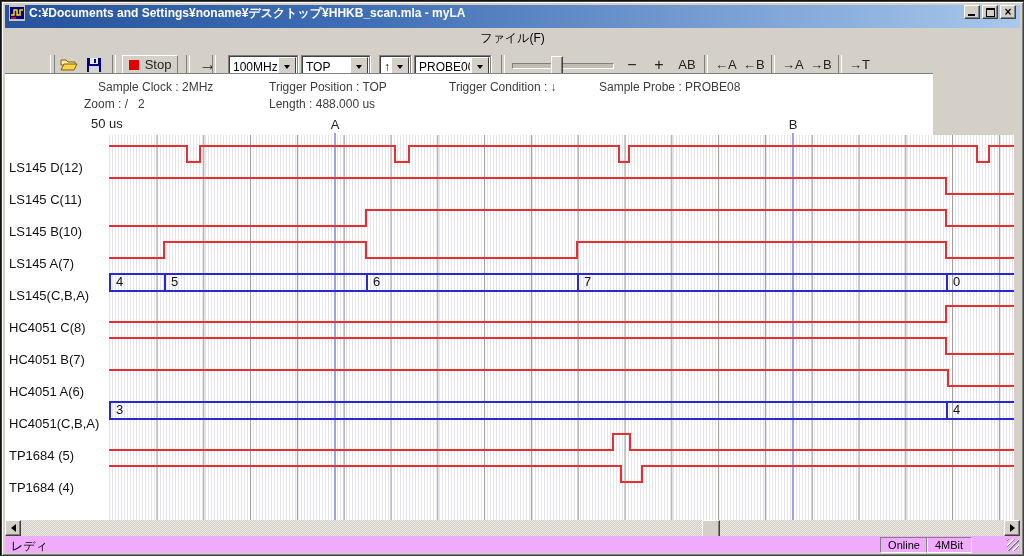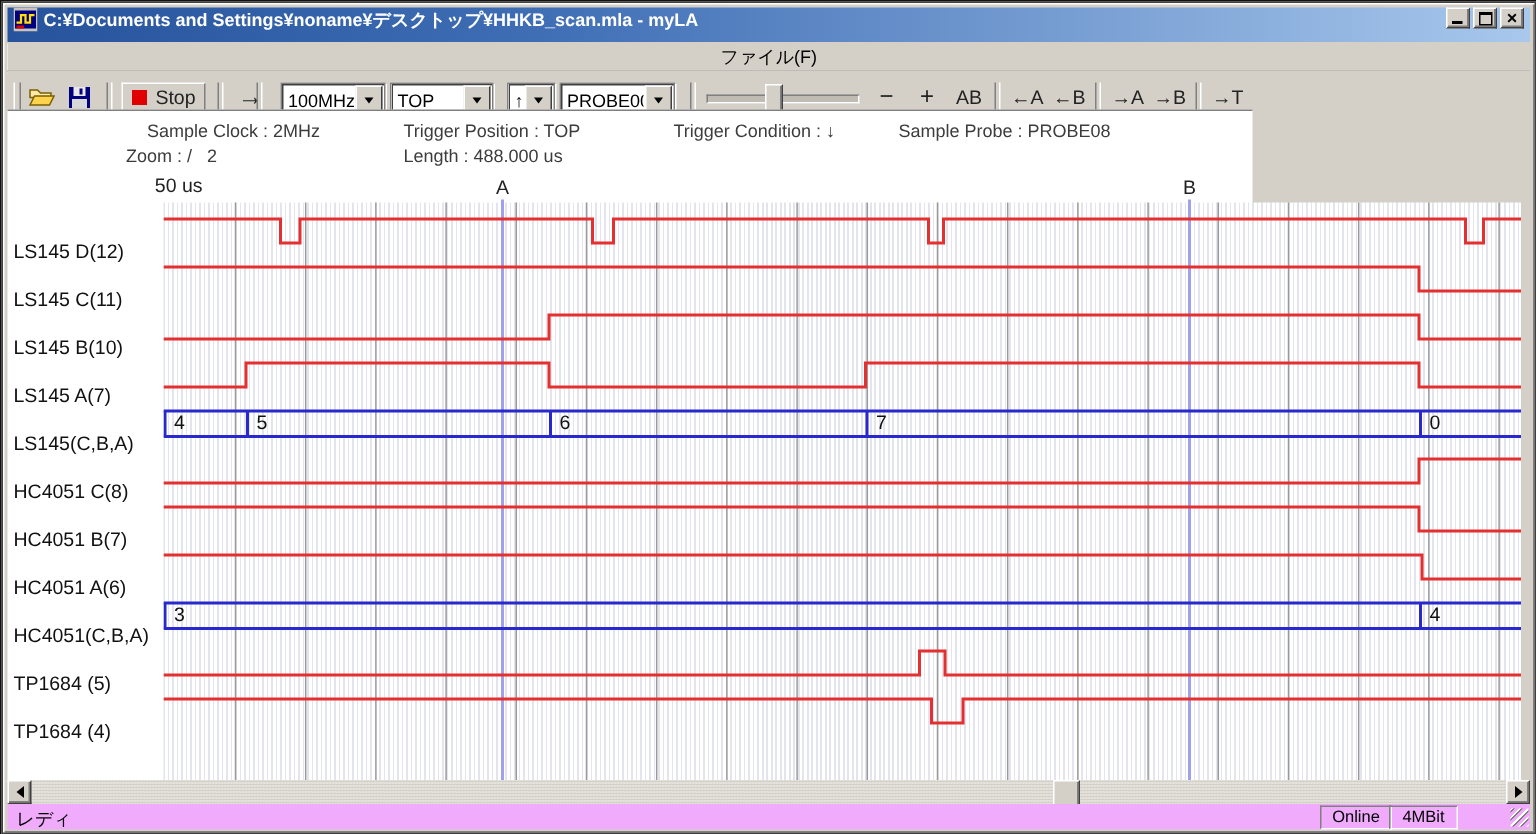--- a/index.html
+++ b/index.html
@@ -19,42 +19,42 @@
            color:#000;padding:0;position:relative;}
   .glyph-min{position:absolute;left:3px;bottom:2px;width:7px;border-bottom:2px solid #000;}
   .glyph-max{position:absolute;left:3px;top:2px;width:7px;height:6px;border:1px solid #000;border-top-width:2px;}
   .glyph-close{font-weight:bold;font-size:12px;line-height:12px;}
   
   .menubar{position:absolute;left:3px;top:26px;right:3px;height:19px;display:flex;align-items:center;
            font-size:12px;color:#000;border-bottom:1px solid #808080;box-shadow:0 1px 0 #fff;flex-direction:column;}
   .menu-item{padding:2px 7px;}
   
   .toolbar{position:absolute;left:3px;top:45px;right:3px;height:26px;background:#d4d0c8;}
-  .toolbar > *{position:absolute;top:8px;}
+  .toolbar > *{position:absolute;top:8px;margin-left:41px;}
   .grip{width:3px;height:20px;border-left:1px solid #fff;border-right:1px solid #808080;}
   .sep{width:2px;height:20px;border-left:1px solid #808080;border-right:1px solid #fff;}
   .icon-btn{width:22px;height:20px;background:transparent;border:1px solid transparent;padding:1px;}
   .tbtn{height:20px;background:transparent;border:1px solid transparent;font-size:13px;color:#222;
         padding:0 3px;text-align:center;line-height:18px;white-space:nowrap;}
   .raised{border:1px solid;border-color:#fff #808080 #808080 #fff;background:#d4d0c8;}
   .stop-sq{display:inline-block;width:10px;height:10px;background:#e00000;margin-right:6px;vertical-align:-1px;}
   .combo{height:21px;background:#fff;border:1px solid #808080;box-shadow:inset 1px 1px 0 #404040, 1px 1px 0 #fff;
          display:flex;align-items:center;}
   .combo-value{flex:1;font-size:12px;color:#000;padding:0 4px;white-space:nowrap;overflow:hidden;}
   .combo-btn{width:16px;height:17px;margin:1px;background:#d4d0c8;border:1px solid;
              border-color:#fff #404040 #404040 #fff;display:flex;align-items:center;justify-content:center;}
   .arr-down{width:0;height:0;border:3.5px solid transparent;border-top:4.5px solid #000;margin-top:4px;}
   .slider-track{width:100px;height:4px;margin-top:8px;border:1px solid;border-color:#808080 #fff #fff #808080;background:#c0bcb4;position:relative;}
   .slider-thumb{position:absolute;left:38px;top:-8px;width:10px;height:18px;background:#d4d0c8;
                 border:1px solid;border-color:#fff #404040 #404040 #fff;box-shadow:inset -1px -1px 0 #808080;}
   
-  .content{position:absolute;left:3px;top:71px;width:830px;height:447px;background:#fff;
+  .content{position:absolute;left:3px;top:71px;width:928px;height:447px;background:#fff;
            border-top:1px solid #808080;}
   .info-line{position:absolute;font-size:12px;color:#3c3c3c;white-space:pre;}
-  .wave-view{position:absolute;left:0;top:41px;width:1015px;height:406px;text-align:right;}
+  .wave-view{position:absolute;left:0;top:41px;width:1015px;height:406px;}
   .time-div{position:absolute;left:86px;top:1px;width:44px;font-size:13px;color:#222;}
   .ch-label{position:absolute;left:4px;height:16px;font-size:13px;color:#111;white-space:nowrap;}
   .wave-area{position:absolute;left:104px;top:0;width:905px;height:406px;}
   .stripes{position:absolute;left:0;top:20px;width:905px;height:386px;
            background:repeating-linear-gradient(90deg,#e4e4ee 0,#e4e4ee 1px,#ffffff 1px,#ffffff 3px);}
   .wave-svg{position:absolute;left:0;top:0;}
   
   .hscroll{position:absolute;left:3px;top:518px;width:1015px;height:16px;
            background:repeating-conic-gradient(#e9e7e2 0 25%,#d4d0c8 0 50%) 0 0/2px 2px;}
   .sc-btn{position:absolute;top:0;width:16px;height:16px;background:#d4d0c8;border:1px solid;

